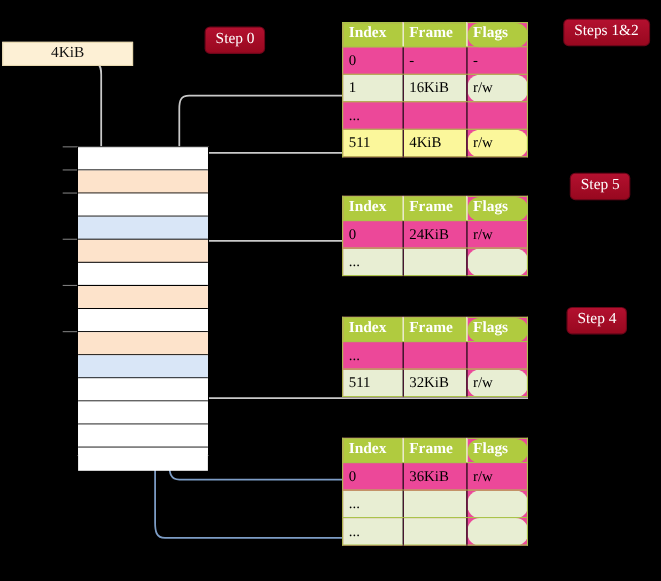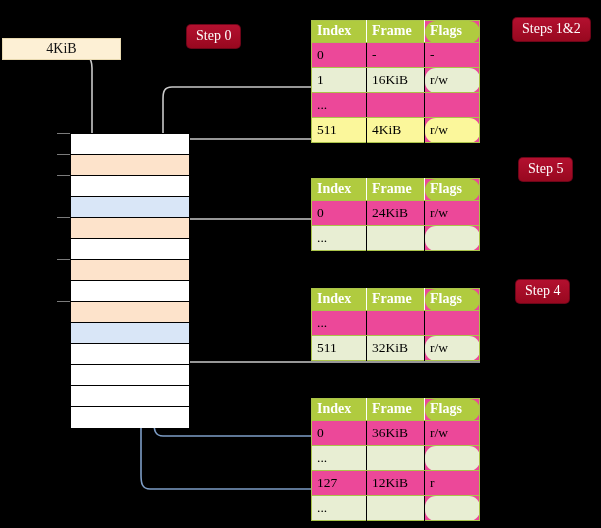--- a/index.html
+++ b/index.html
@@ -276,25 +276,20 @@
         <tr>
           <td class="col-index">0</td>
           <td class="col-frame">36KiB</td>
           <td class="col-flags">r/w</td>
         </tr>
         <tr class="alt">
           <td class="col-index">...</td>
           <td class="col-frame"></td>
           <td class="col-flags"></td>
         </tr>
-        <tr>
-          <td class="col-index">127</td>
-          <td class="col-frame">12KiB</td>
-          <td class="col-flags">r</td>
-        </tr>
         <tr class="alt">
           <td class="col-index">...</td>
           <td class="col-frame"></td>
           <td class="col-flags"></td>
         </tr>
       </tbody>
     </table>
 
 </div>
 

